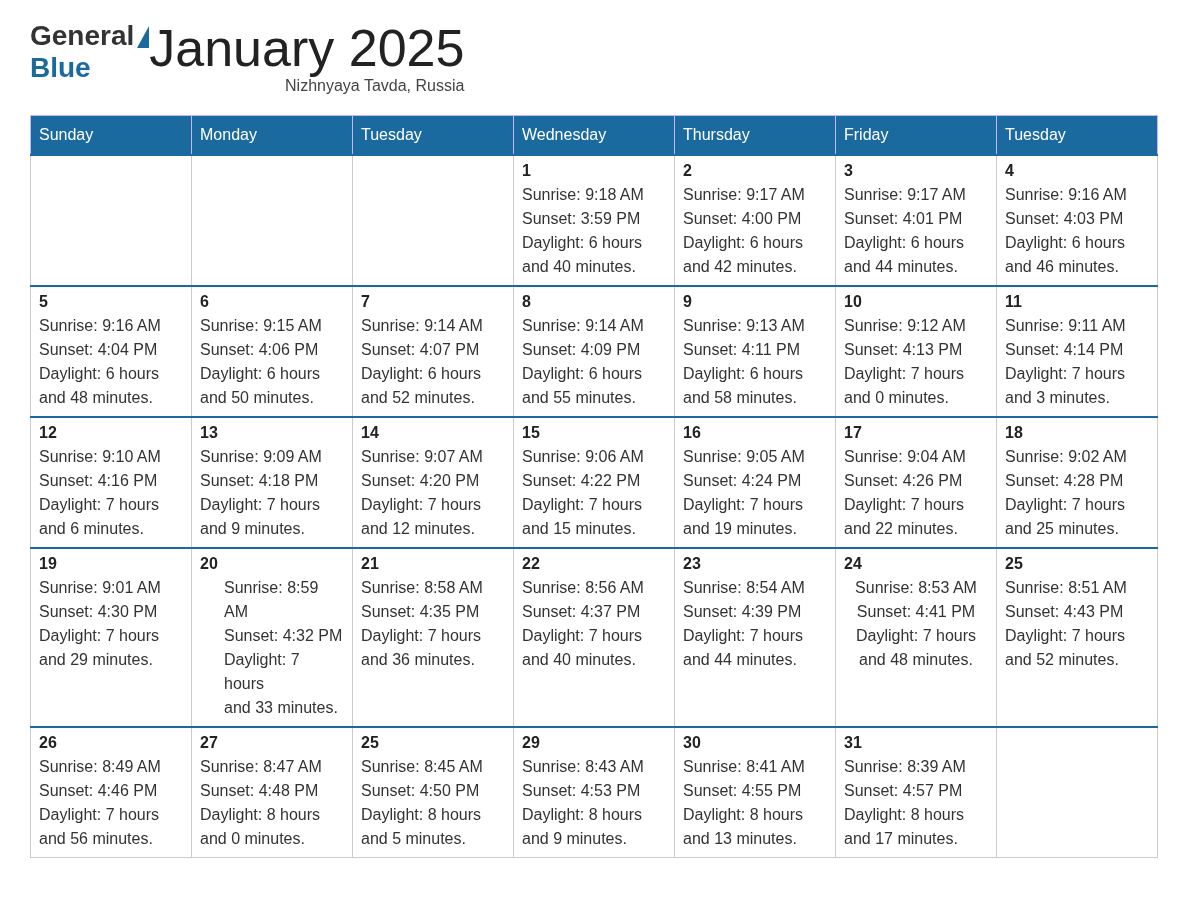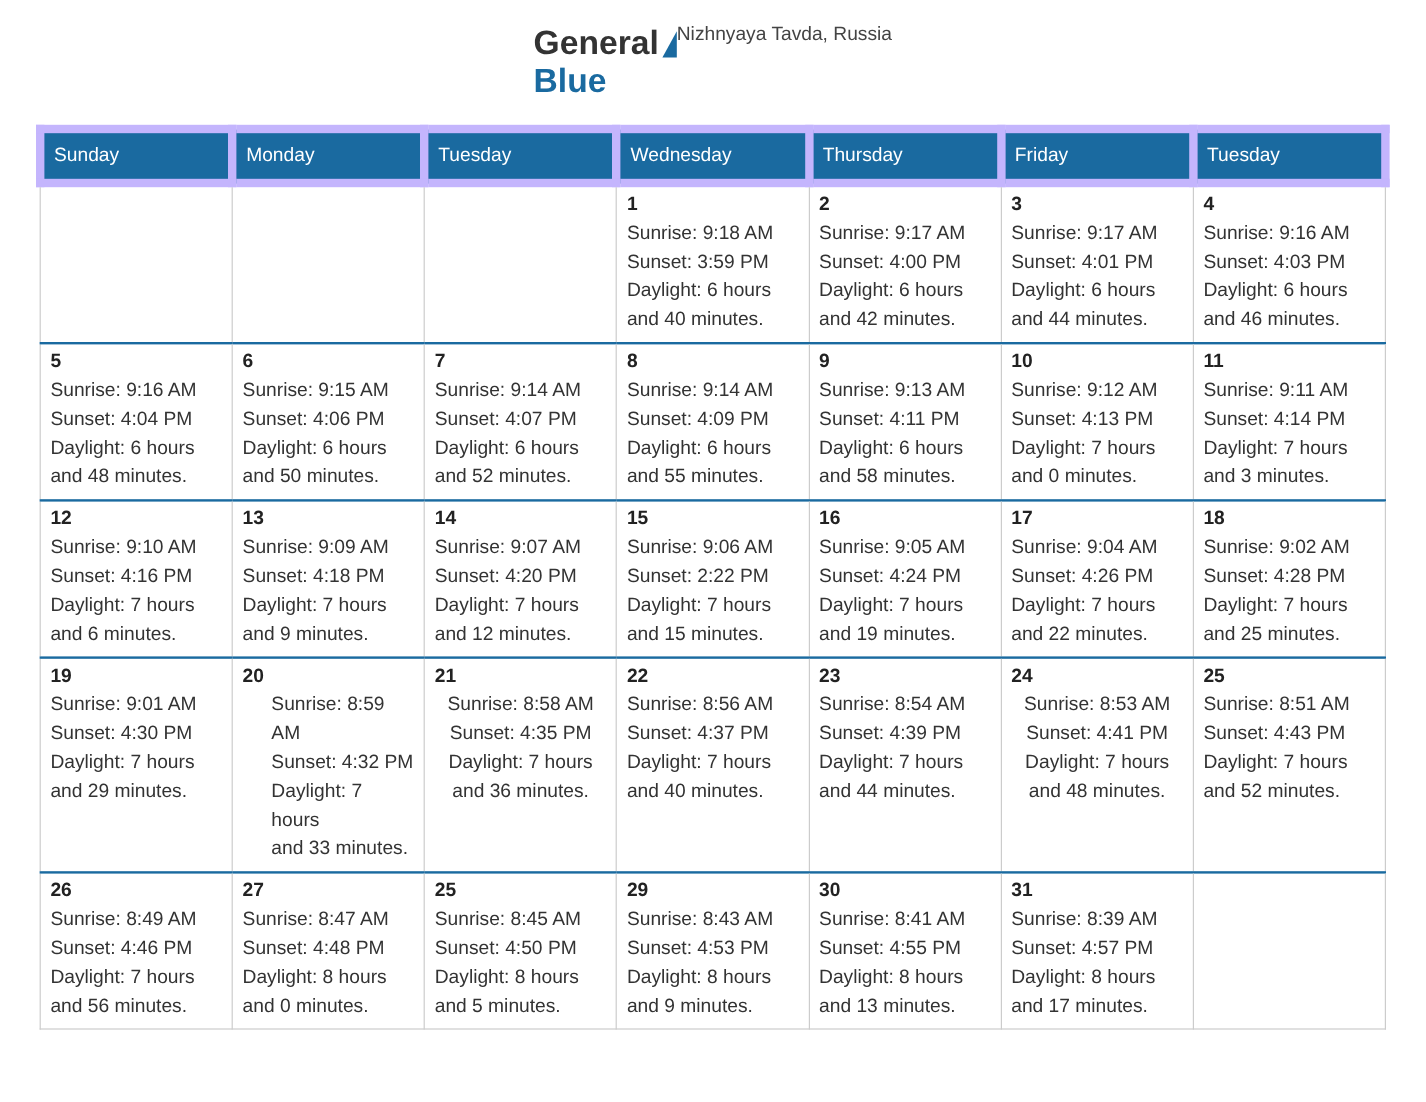--- a/index.html
+++ b/index.html
@@ -5,21 +5,21 @@
     * { margin: 0; padding: 0; box-sizing: border-box; }
     body {
       font-family: Arial, sans-serif;
       background: #fff;
       width: 1188px;
       min-height: 918px;
       padding: 20px 30px;
     }
     .header {
       display: flex;
-      justify-content: center;
+      justify-content: flex-start;
       align-items: flex-start;
       margin-bottom: 20px;
     }
     .logo {
       display: flex;
       align-items: center;
       gap: 0;
     }
     .title-block {
       text-align: right;
@@ -40,21 +40,21 @@
       border-collapse: collapse;
       table-layout: fixed;
     }
     thead tr th {
       background-color: #1a6aa0;
       color: #fff;
       font-size: 16px;
       font-weight: normal;
       padding: 10px 8px;
       text-align: left;
-      border: 7px solid #c4b5fd;
+      border: 1px solid #c4b5fd;
     }
     tbody tr td {
       vertical-align: top;
       padding: 6px 8px;
       border: 1px solid #ccc;
       border-top: 2px solid #1a6aa0;
       font-size: 12.5px;
       color: #333;
       height: 115px;
     }
@@ -81,20 +81,21 @@
   <div class="logo">
   <div style="display:flex;align-items:center;">
     <span style="font-size:28px;font-weight:bold;color:#333;">General</span>
     <span style="display:inline-block;width:0;height:0;border-left:12px solid transparent;border-right:0px solid transparent;border-bottom:22px solid #1a6aa0;margin-left:3px;margin-bottom:-2px;"></span>
   </div>
   <div>
     <span style="font-size:28px;font-weight:bold;color:#1a6aa0;">Blue</span>
   </div>
 </div>
   <div class="title-block">
+    <h1>January 2025</h1>
     <h2>Nizhnyaya Tavda, Russia</h2>
   </div>
 </div>
 
 <table>
   <thead>
     <tr>
     <th>Sunday</th>
         <th>Monday</th>
         <th>Tuesday</th>
@@ -207,21 +208,21 @@
         <td>
           <span class="day-number">14</span>
           <div class="day-info" style="white-space: pre-line;">Sunrise: 9:07 AM
 Sunset: 4:20 PM
 Daylight: 7 hours
 and 12 minutes.</div>
         </td>
         <td>
           <span class="day-number">15</span>
           <div class="day-info" style="white-space: pre-line;">Sunrise: 9:06 AM
-Sunset: 2:22 PM
+Sunset: 4:22 PM
 Daylight: 7 hours
 and 15 minutes.</div>
         </td>
         <td>
           <span class="day-number">16</span>
           <div class="day-info" style="white-space: pre-line;">Sunrise: 9:05 AM
 Sunset: 4:24 PM
 Daylight: 7 hours
 and 19 minutes.</div>
         </td>
@@ -250,21 +251,21 @@
         </td>
         <td>
           <span class="day-number">20</span>
           <div class="day-info" style="white-space: pre-line; margin-left: 24px;">Sunrise: 8:59 AM
 Sunset: 4:32 PM
 Daylight: 7 hours
 and 33 minutes.</div>
         </td>
         <td>
           <span class="day-number">21</span>
-          <div class="day-info" style="white-space: pre-line; text-align: center;">Sunrise: 8:58 AM
+          <div class="day-info" style="white-space: pre-line;">Sunrise: 8:58 AM
 Sunset: 4:35 PM
 Daylight: 7 hours
 and 36 minutes.</div>
         </td>
         <td>
           <span class="day-number">22</span>
           <div class="day-info" style="white-space: pre-line;">Sunrise: 8:56 AM
 Sunset: 4:37 PM
 Daylight: 7 hours
 and 40 minutes.</div>

